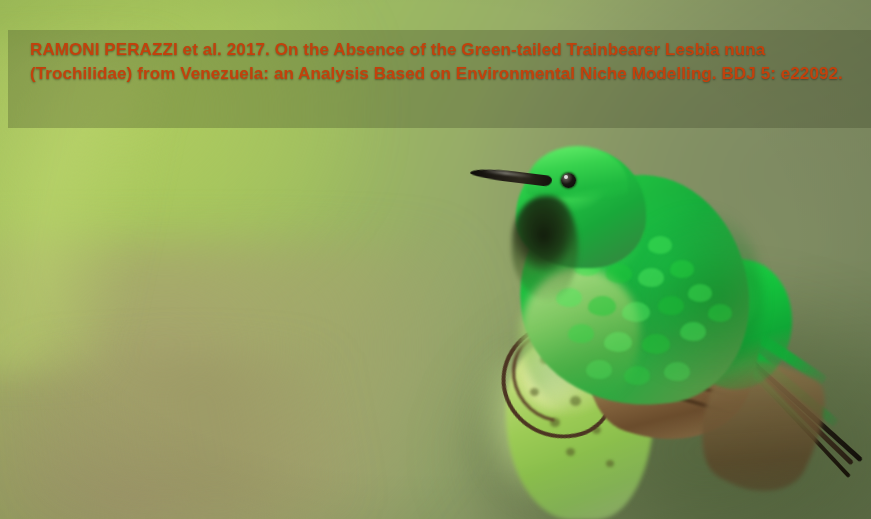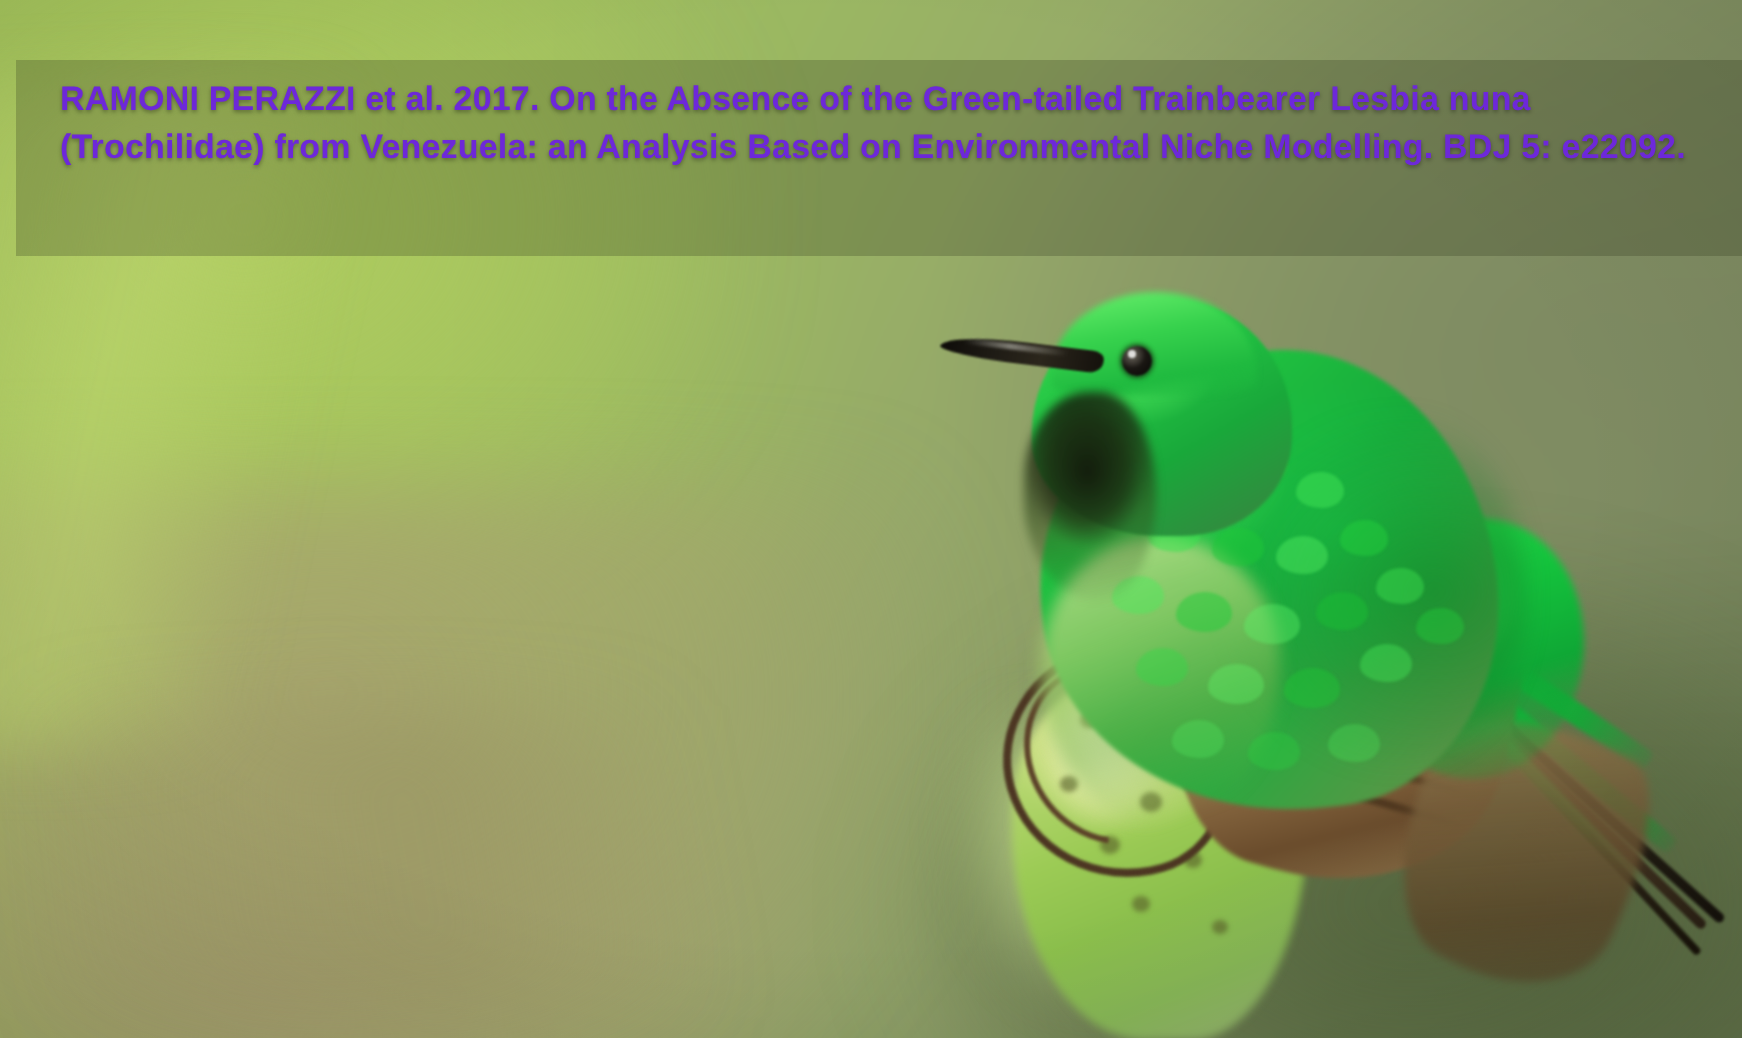--- a/index.html
+++ b/index.html
@@ -317,21 +317,21 @@
     left: 8px;
     top: 30px;
     width: 863px;
     height: 98px;
     background: rgba(46,56,28,0.26);
     box-sizing: border-box;
     padding: 8px 0 0 22px;
   }
   .caption-text {
     margin: 0;
-    color: #6d28d9;
+    color: #c2410c;
     font-family: "Liberation Sans", sans-serif;
     font-size: 17px;
     font-weight: bold;
     line-height: 24px;
     letter-spacing: 0.1px;
     text-shadow: 0 1px 2px rgba(0,0,0,0.35);
     max-width: 830px;
   }
 </style>
 </head>

